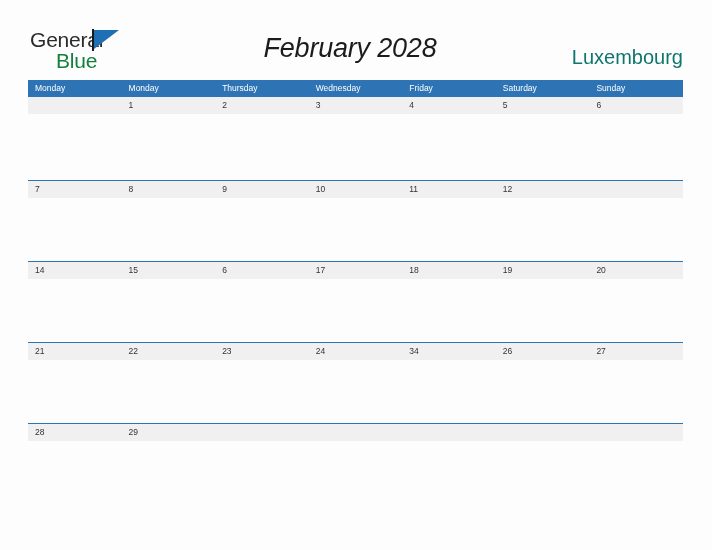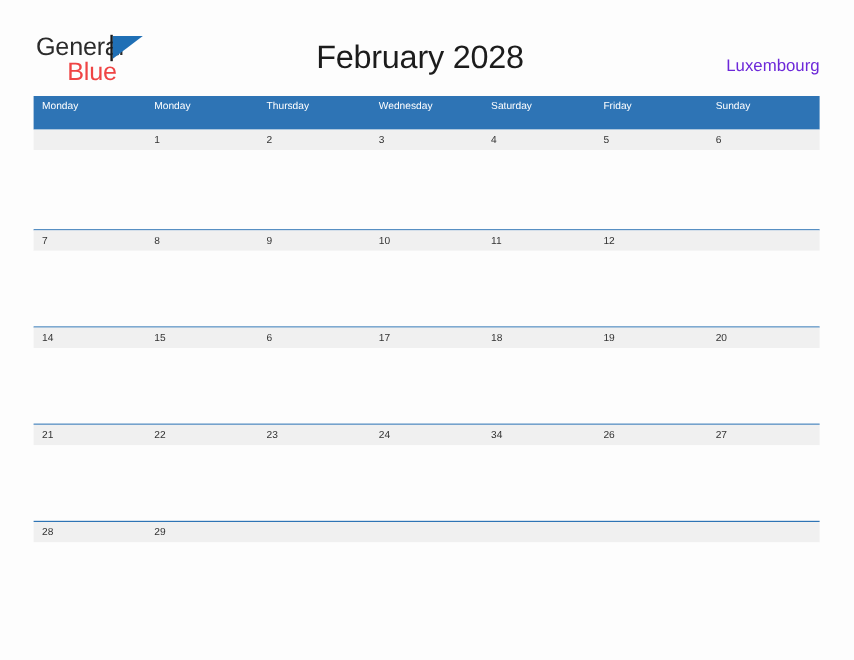--- a/index.html
+++ b/index.html
@@ -54,56 +54,57 @@
     width: 2px;
     height: 22px;
     background: #1a1a1a;
   }
   .logo-blue {
     position: absolute;
     left: 26px;
     top: 21px;
     font-size: 21px;
     letter-spacing: -0.2px;
-    color: #ef4444;
+    color: #15803d;
     line-height: 1;
   }
 
   .month-title {
     position: absolute;
     left: 0;
     right: 12px;
     top: 33px;
     text-align: center;
     font-size: 27px;
     color: #1c1c1c;
     letter-spacing: -0.2px;
+    font-style: italic;
   }
 
   .location {
     position: absolute;
     right: 29px;
     top: 46px;
-    font-size: 14px;
-    color: #6d28d9;
+    font-size: 20px;
+    color: #0f766e;
     margin-left: 33px;
   }
 
   
   .calendar {
     position: absolute;
     left: 28px;
     top: 80px;
     width: 655px;
   }
 
   .weekday-row {
     display: flex;
     background: #2e74b5;
-    height: 28px;
+    height: 17px;
   }
   .weekday-cell {
     width: 93.57px;
     flex: 0 0 93.57px;
     color: #ffffff;
     font-size: 8.5px;
     line-height: 17px;
     padding-left: 7px;
     box-sizing: border-box;
     white-space: nowrap;
@@ -164,22 +165,22 @@
 
 </div>
 
 <div class="calendar">
 
   <div class="weekday-row">
     <div class="weekday-cell">Monday</div>
     <div class="weekday-cell">Monday</div>
     <div class="weekday-cell">Thursday</div>
     <div class="weekday-cell">Wednesday</div>
+    <div class="weekday-cell">Friday</div>
     <div class="weekday-cell">Saturday</div>
-    <div class="weekday-cell">Friday</div>
     <div class="weekday-cell">Sunday</div>
   </div>
 
   <div class="week-row first">
 
     <div class="date-band">
       <div class="day-cell empty"></div>
       <div class="day-cell">1</div>
       <div class="day-cell">2</div>
       <div class="day-cell">3</div>

